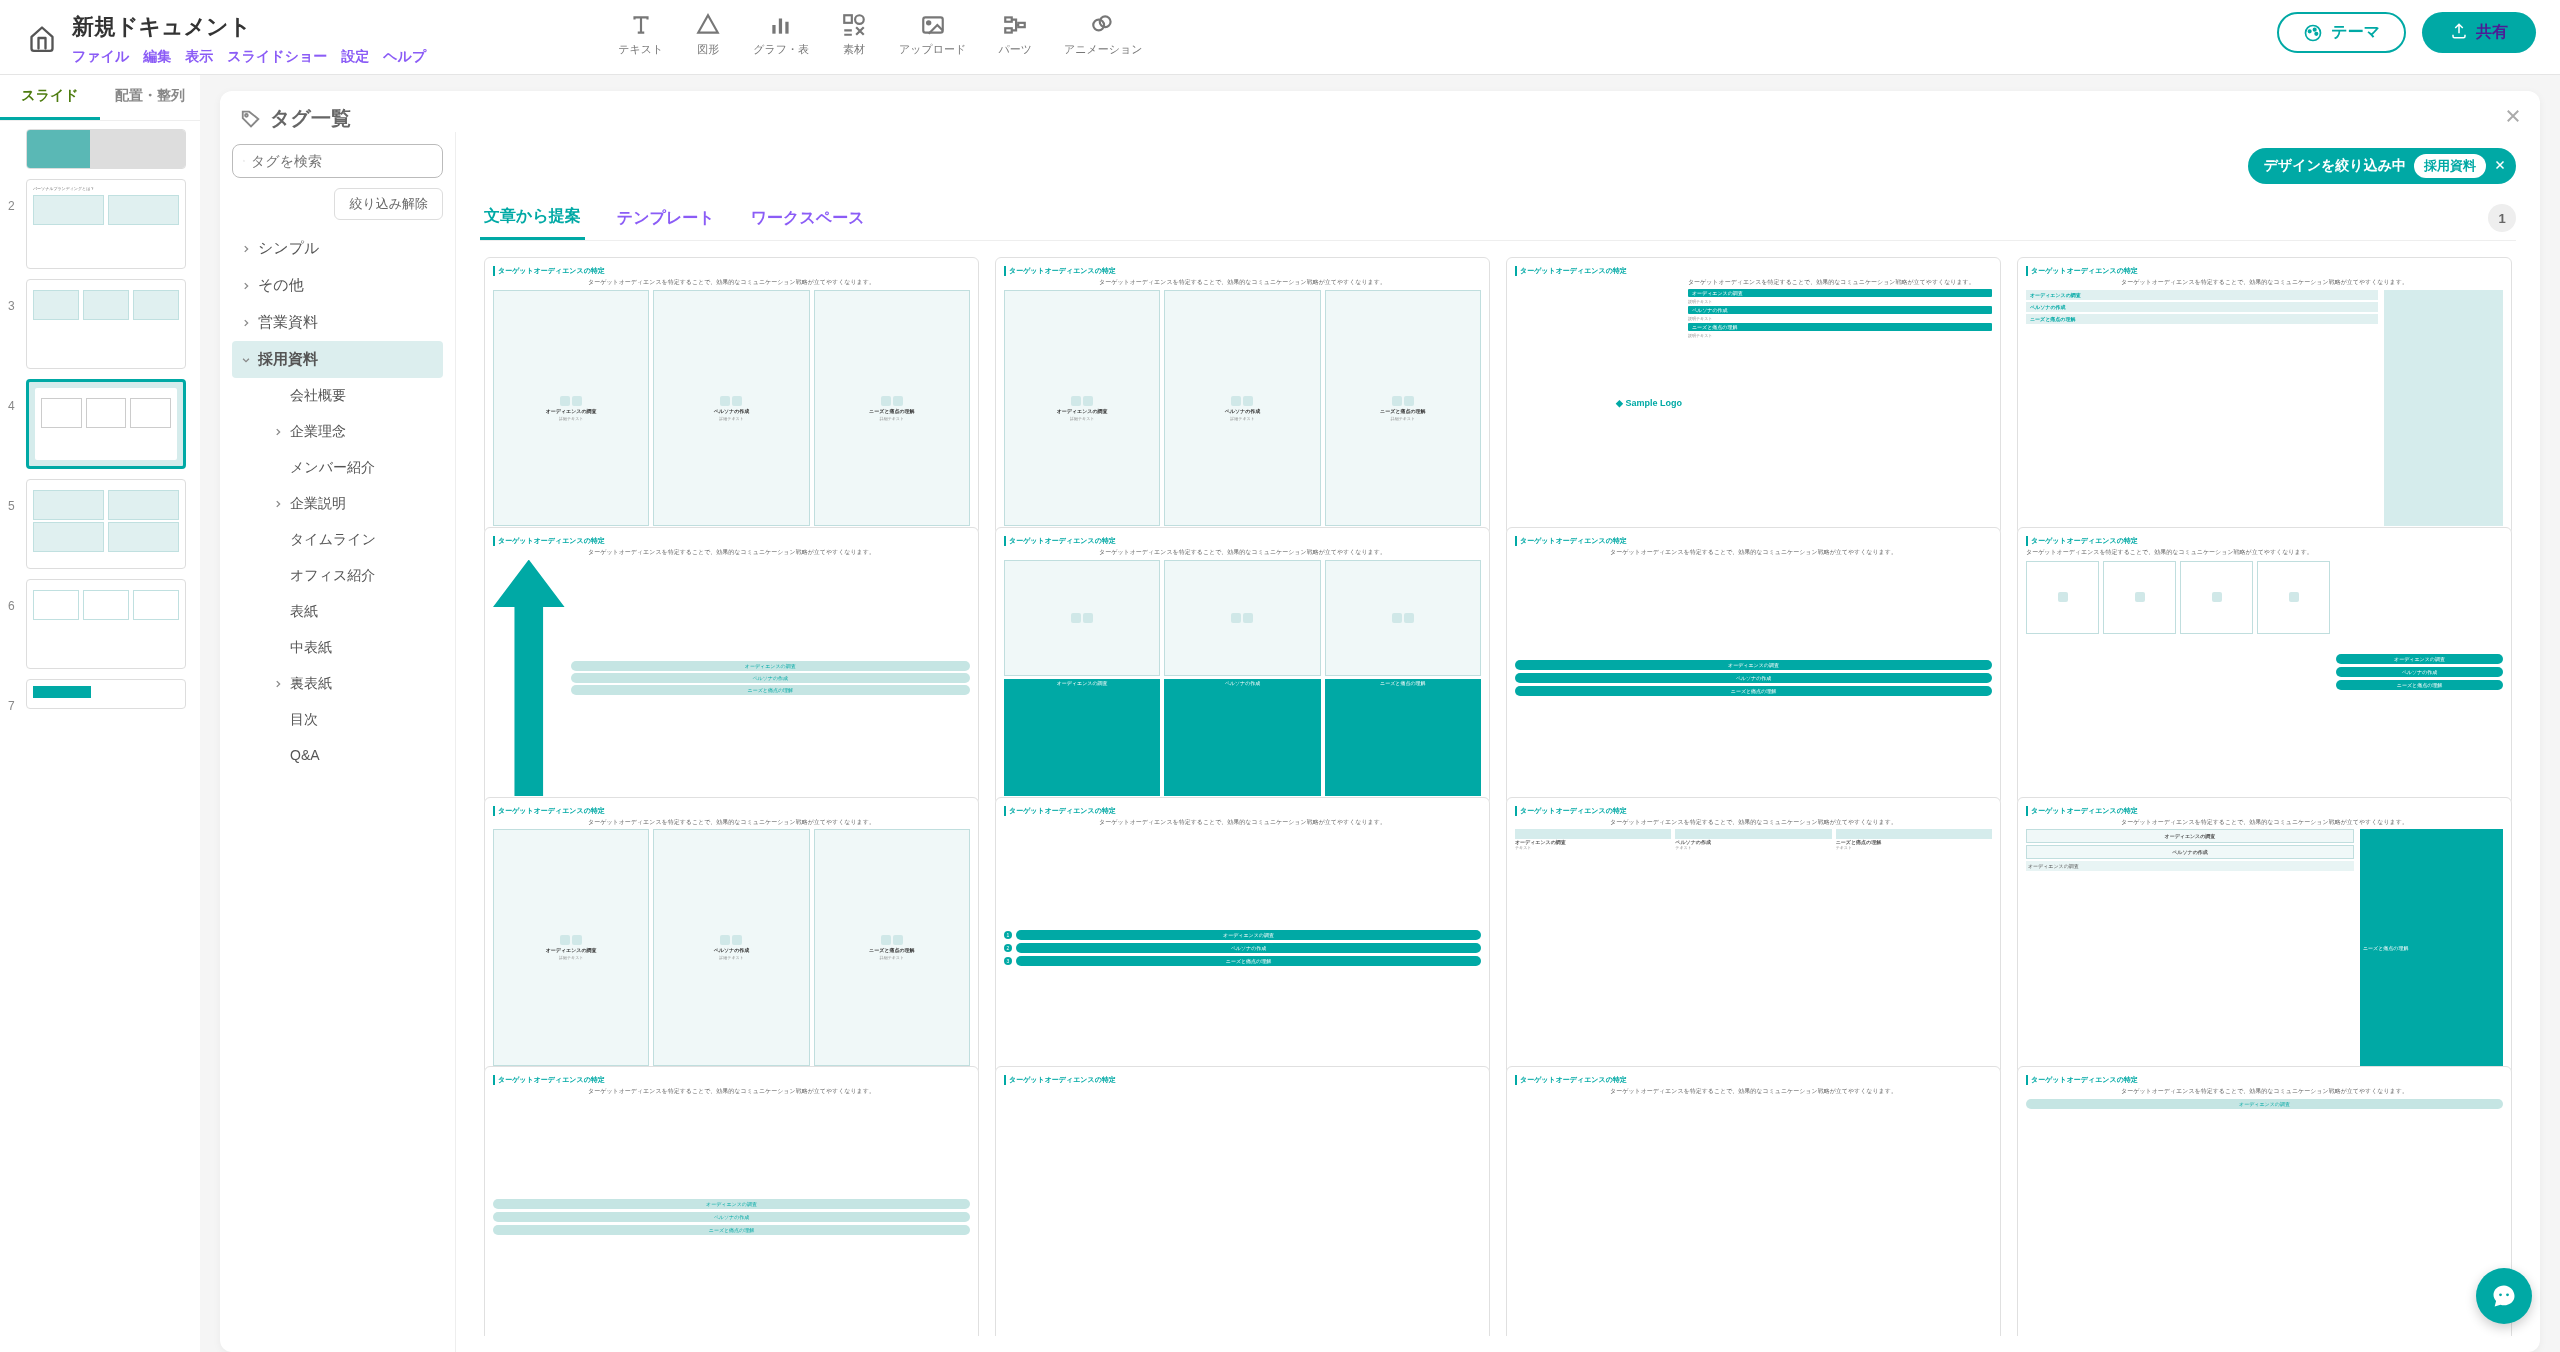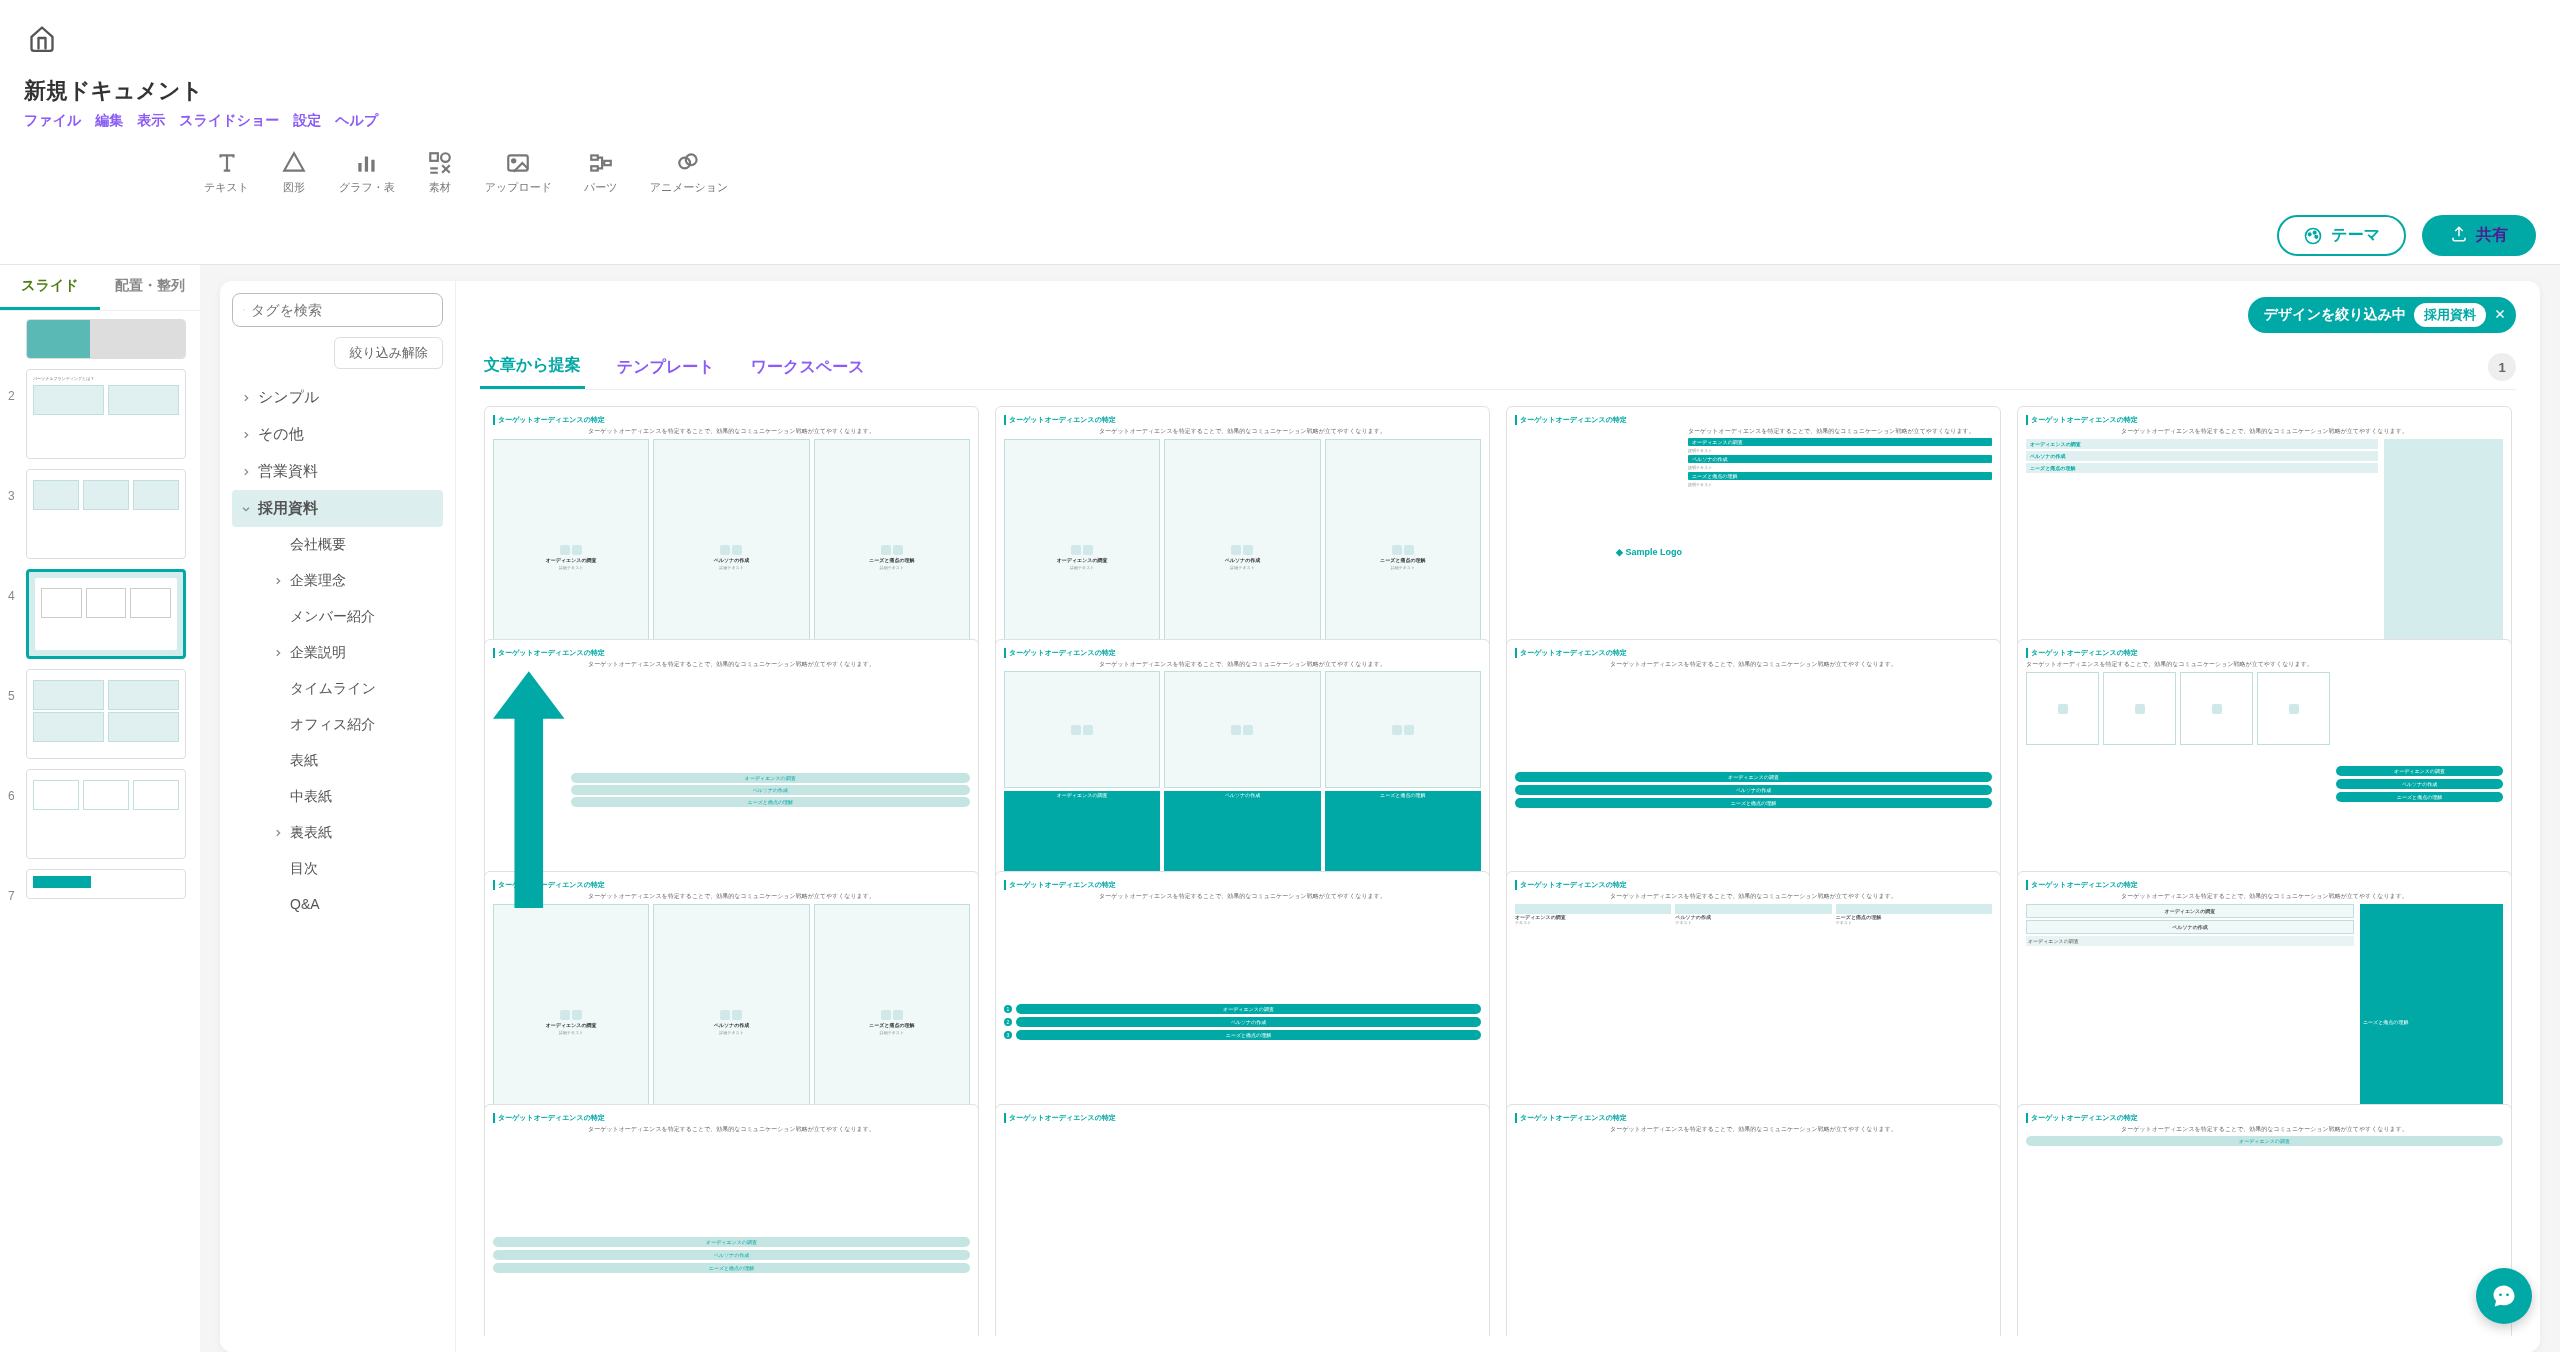--- a/index.html
+++ b/index.html
@@ -1,21 +1,21 @@
 <!DOCTYPE html>
 <html><head>
 <meta charset="utf-8">
 <style>
 * { margin: 0; padding: 0; box-sizing: border-box; font-family: -apple-system, BlinkMacSystemFont, "Segoe UI", "Hiragino Sans", "Hiragino Kaku Gothic ProN", Meiryo, sans-serif; }
 body { background: #fff; overflow: hidden; }
 
 .app { display: flex; flex-direction: column; height: 100vh; }
 
 
-.header { display: flex; align-items: flex-start; padding: 12px 24px 8px; border-bottom: 1px solid #e5e5e5; gap: 20px; flex-direction: column; }
+.header { display: flex; align-items: flex-start; padding: 12px 24px 8px; border-bottom: 1px solid #e5e5e5; gap: 12px; }
 .home-btn { width: 36px; height: 36px; display: flex; align-items: center; justify-content: center; cursor: pointer; margin-top: 8px; }
 .header-left { flex: 0 0 auto; }
 .doc-title { font-size: 22px; font-weight: 700; color: #333; margin-bottom: 6px; }
 .menu-bar { display: flex; gap: 14px; }
 .menu-item { font-size: 14px; color: #8b5cf6; cursor: pointer; font-weight: 600; }
 
 .toolbar { display: flex; gap: 32px; margin-left: 180px; align-items: center; }
 .tool-btn { display: flex; flex-direction: column; align-items: center; gap: 4px; cursor: pointer; color: #777; }
 .tool-btn svg { width: 26px; height: 26px; }
 .tool-btn span { font-size: 11px; }
@@ -273,20 +273,34 @@
             <div class="thumb" style="height:30px;">
               <div class="thumb-inner">
                 <div style="width:40%;height:12px;background:#00a9a5;"></div>
               </div>
             </div>
           </div>
       </div>
     </div>
 
     <div class="panel">
+      <div class="panel-header">
+        <div class="panel-title">
+          <svg width="22" height="22" viewBox="0 0 24 24" fill="none" stroke="#888" stroke-width="2">
+              <path d="M20 12l-8 8-9-9V4h7z"></path>
+              <circle cx="7" cy="8" r="1.5"></circle>
+            </svg>
+          <span>タグ一覧</span>
+        </div>
+        <button class="close-btn">
+          <svg width="18" height="18" viewBox="0 0 24 24" stroke="#aaa" stroke-width="2.5">
+              <path d="M5 5l14 14M19 5L5 19"></path>
+            </svg>
+        </button>
+      </div>
 
       <div class="panel-body">
 
         <div class="tag-sidebar">
           <div class="search-box">
             <svg width="16" height="16" viewBox="0 0 24 24" fill="none" stroke="#999" stroke-width="2">
                 <circle cx="10" cy="10" r="7"></circle>
                 <path d="M21 21l-6-6"></path>
               </svg>
             <input type="text" placeholder="タグを検索" style="">

